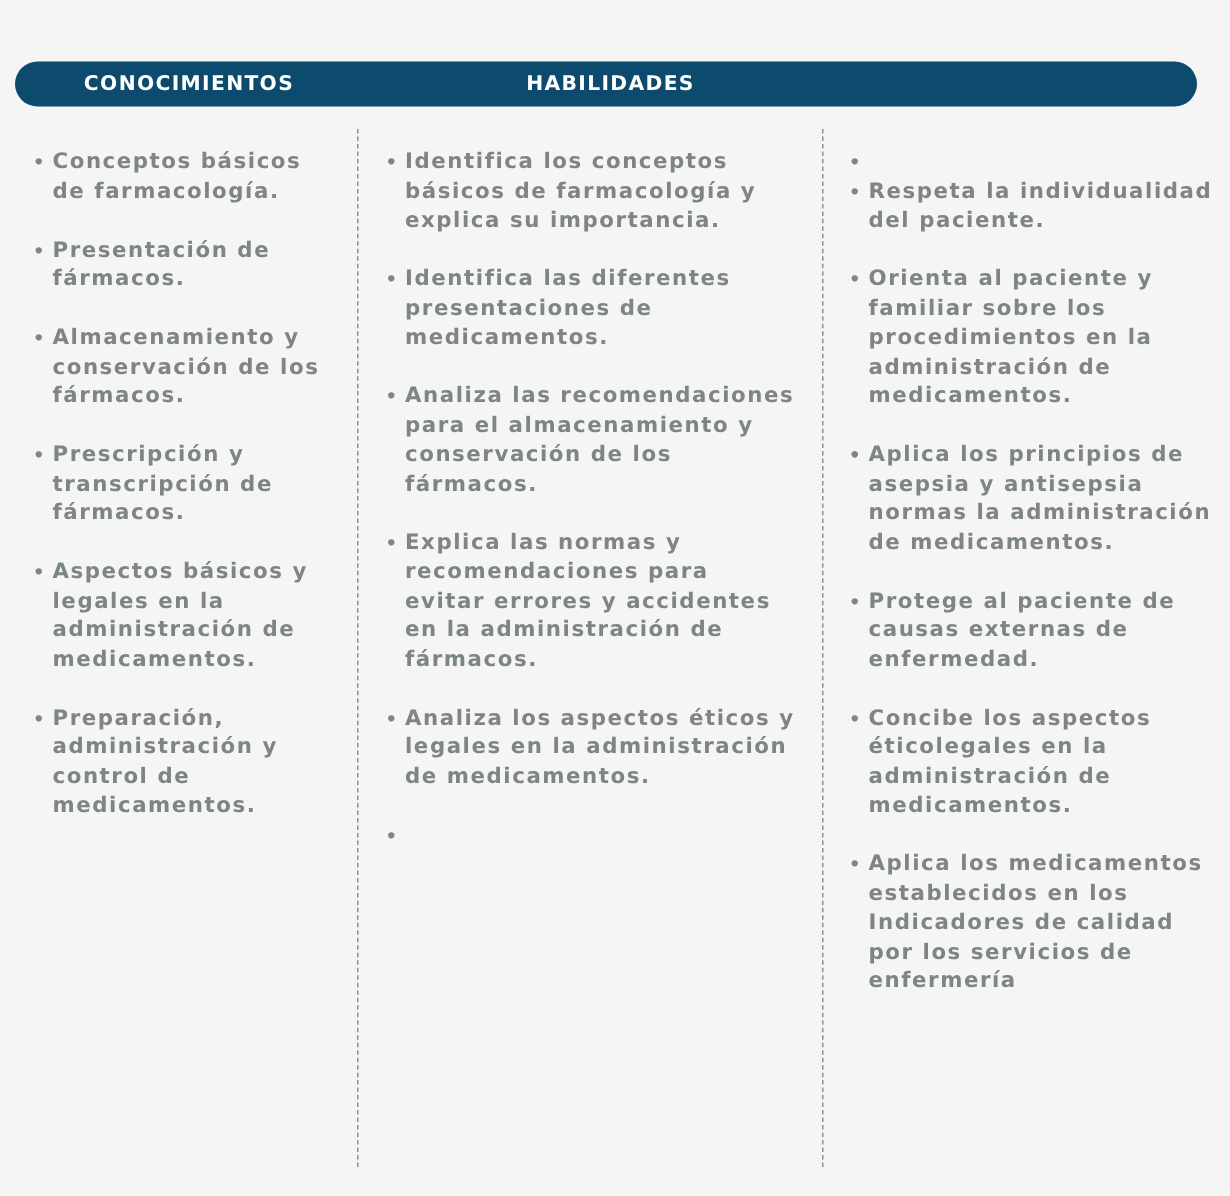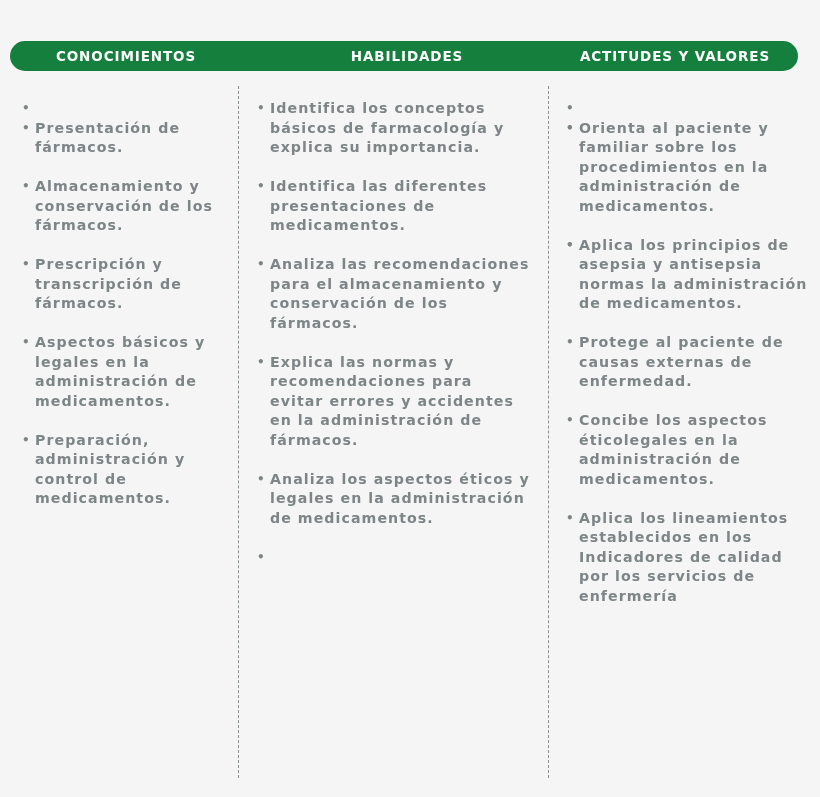--- a/index.html
+++ b/index.html
@@ -13,21 +13,21 @@
       position: relative;
       overflow: hidden;
       font-family: "DejaVu Sans", sans-serif;
     }
     .header-bar {
       position: absolute;
       left: 10px;
       top: 41px;
       width: 788px;
       height: 30px;
-      background: #15803d;
+      background: #0c4a6e;
       border-radius: 15px;
     }
     .header-label {
       position: absolute;
       top: 0;
       height: 30px;
       line-height: 30px;
       color: #ffffff;
       font-weight: bold;
       font-size: 13.5px;
@@ -79,28 +79,28 @@
       line-height: 19.5px;
       color: #7d8587;
     }
   </style>
 </head>
 <body>
 
 <div class="header-bar">
   <div class="header-label h1">CONOCIMIENTOS</div>
   <div class="header-label h2">HABILIDADES</div>
-  <div class="header-label h3">ACTITUDES Y VALORES</div>
 </div>
 
 <div class="divider d1"></div>
 <div class="divider d2"></div>
 
 <ul class="column c1">
-  <li class="item"><span class="bullet">•</span></li>
+  <li class="item"><span class="bullet">•</span><span>Conceptos básicos
+de farmacología.</span></li>
   <li class="item"><span class="bullet">•</span><span>Presentación de
 fármacos.</span></li>
   <li class="item"><span class="bullet">•</span><span>Almacenamiento y
 conservación de los
 fármacos.</span></li>
   <li class="item"><span class="bullet">•</span><span>Prescripción y
 transcripción de
 fármacos.</span></li>
   <li class="item"><span class="bullet">•</span><span>Aspectos básicos y
 legales en la
@@ -129,36 +129,37 @@
 en la administración de
 fármacos.</span></li>
   <li class="item"><span class="bullet">•</span><span>Analiza los aspectos éticos y
 legales en la administración
 de medicamentos.</span></li>
   <li class="item"><span class="bullet">•</span></li>
 </ul>
 
 <ul class="column c3">
   <li class="item"><span class="bullet">•</span></li>
-  <li class="item"><span class="bullet">•</span></li>
+  <li class="item"><span class="bullet">•</span><span>Respeta la individualidad
+del paciente.</span></li>
   <li class="item"><span class="bullet">•</span><span>Orienta al paciente y
 familiar sobre los
 procedimientos en la
 administración de
 medicamentos.</span></li>
   <li class="item"><span class="bullet">•</span></li>
   <li class="item"><span class="bullet">•</span><span>Aplica los principios de
 asepsia y antisepsia
 normas la administración
 de medicamentos.</span></li>
   <li class="item"><span class="bullet">•</span><span>Protege al paciente de
 causas externas de
 enfermedad.</span></li>
   <li class="item"><span class="bullet">•</span><span>Concibe los aspectos
 éticolegales en la
 administración de
 medicamentos.</span></li>
-  <li class="item"><span class="bullet">•</span><span>Aplica los lineamientos
+  <li class="item"><span class="bullet">•</span><span>Aplica los medicamentos
 establecidos en los
 Indicadores de calidad
 por los servicios de
 enfermería</span></li>
 </ul>
 
 </body></html>

